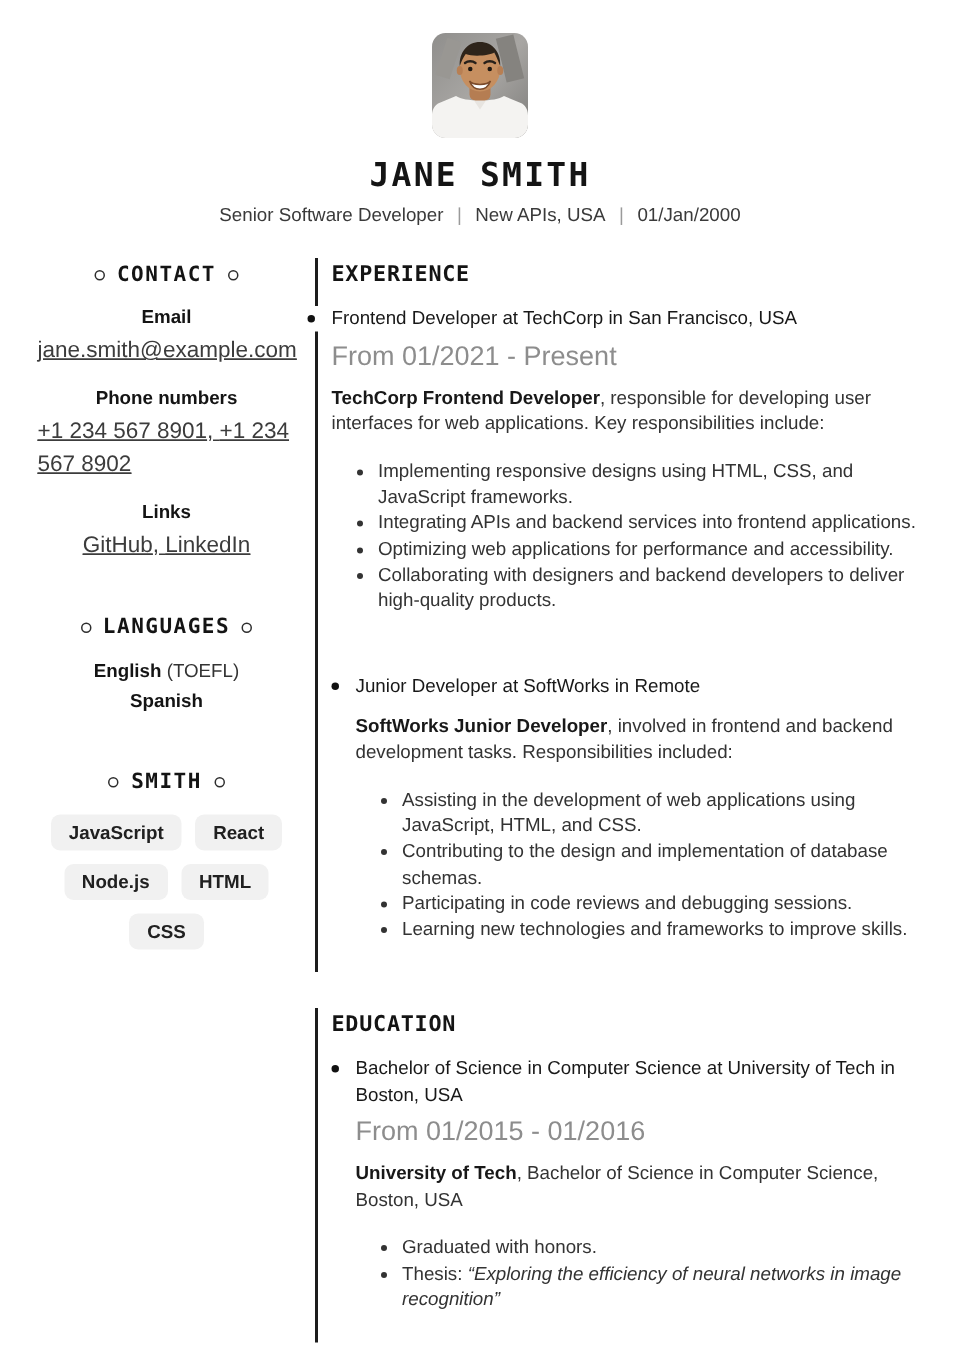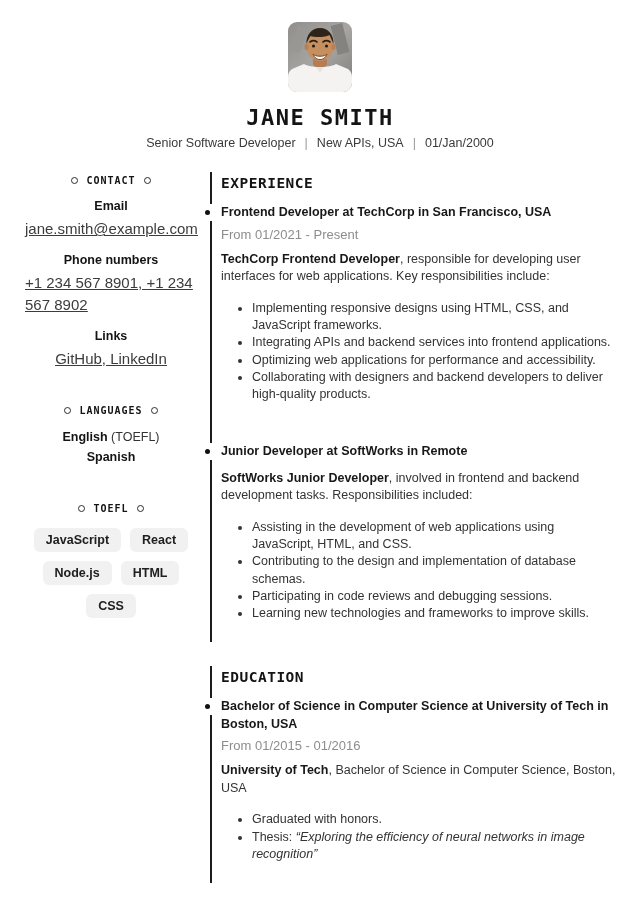--- a/index.html
+++ b/index.html
@@ -18,21 +18,21 @@
   .subtitle{margin-top:5px;text-align:center;font-size:12.5px;color:#3a3a3a;}
   .subtitle .pipe{color:#9a9a9a;margin:0 9px;}
 
   
   .columns{display:flex;margin-top:25px;padding:0 24px 0 25px;align-items:flex-start;}
   .sidebar{width:172px;flex-shrink:0;text-align:center;}
   .main{flex:1;margin-left:13px;min-width:0;}
 
   
   .side-title{display:flex;justify-content:center;align-items:center;gap:8px;
-              font-family:"DejaVu Sans Mono",monospace;font-weight:700;font-size:10px;
+              font-family:"DejaVu Sans Mono",monospace;font-weight:700;font-size:14px;
               letter-spacing:1px;color:var(--heading);}
   .ring{width:7px;height:7px;border:1.5px solid #2e2e2e;border-radius:50%;flex-shrink:0;}
   .side-block{margin-top:36px;}
   .side-block:first-child{margin-top:0;}
   .contact-group{margin-top:13px;}
   .contact-label{font-weight:700;color:var(--heading);margin-bottom:5px;font-size:12.5px;text-align:center;}
   .contact-links{font-size:15px;line-height:1.45;color:var(--link);text-decoration:underline;}
   .contact-links a{color:var(--link);text-decoration:underline;cursor:pointer;}
   .contact-group[data-idx="1"] .contact-links{text-align:left;}
   .lang-list{margin-top:12px;line-height:1.55;}
@@ -41,26 +41,26 @@
   .pill{background:var(--pill);border-radius:6px;padding:5px 12px;font-weight:700;
         font-size:12.5px;color:#202020;}
 
   
   .section{position:relative;padding:0 0 20px 11px;margin-bottom:27px;}
   .section:last-child{margin-bottom:0;}
   .section::before{content:'';position:absolute;left:0;top:-3px;bottom:0;width:2px;background:var(--line);}
   .section-title{font-family:"DejaVu Sans Mono",monospace;font-weight:700;font-size:14.5px;
                  letter-spacing:.5px;color:var(--heading);margin-bottom:13px;}
   .entry{position:relative;margin-bottom:40px;}
-  .entry:last-child{margin-bottom:0;}
+  .entry:last-child{margin-bottom:0;margin-left:16px;}
   .entry::before{content:'';position:absolute;left:-12px;top:0;width:10px;height:17px;background:#fff;}
   .entry::after{content:'';position:absolute;left:-16px;top:6px;width:5px;height:5px;
                 border-radius:50%;background:#111;}
-  .entry-title{font-weight:700;color:#181818;font-size:12.5px;line-height:1.4;}
-  .entry-date{color:var(--muted);margin-top:5px;font-size:13px;}
+  .entry-title{font-weight:400;color:#181818;font-size:12.5px;line-height:1.4;}
+  .entry-date{color:var(--muted);margin-top:5px;font-size:18px;}
   .entry-desc{margin-top:9px;line-height:1.4;}
   .entry-desc b{color:#181818;}
   .entry-bullets{margin-top:14px;padding-left:31px;list-style:disc outside;}
   .entry-bullets li{line-height:1.38;}
 </style>
 </head>
 <body>
 
 <div class="page">
 
@@ -126,21 +126,21 @@
         </div>
         <div class="lang-list" id="lang-list">
             <div class="lang-item"><b>English</b> (TOEFL)</div>
             <div class="lang-item"><b>Spanish</b></div>
           </div>
       </div>
 
       <div class="side-block">
         <div class="side-title">
           <span class="ring"></span>
-          <span>TOEFL</span>
+          <span>SMITH</span>
           <span class="ring"></span>
         </div>
         <div class="pills" id="skill-pills">
             <span class="pill">JavaScript</span>
             <span class="pill">React</span>
             <span class="pill">Node.js</span>
             <span class="pill">HTML</span>
             <span class="pill">CSS</span>
           </div>
       </div>

